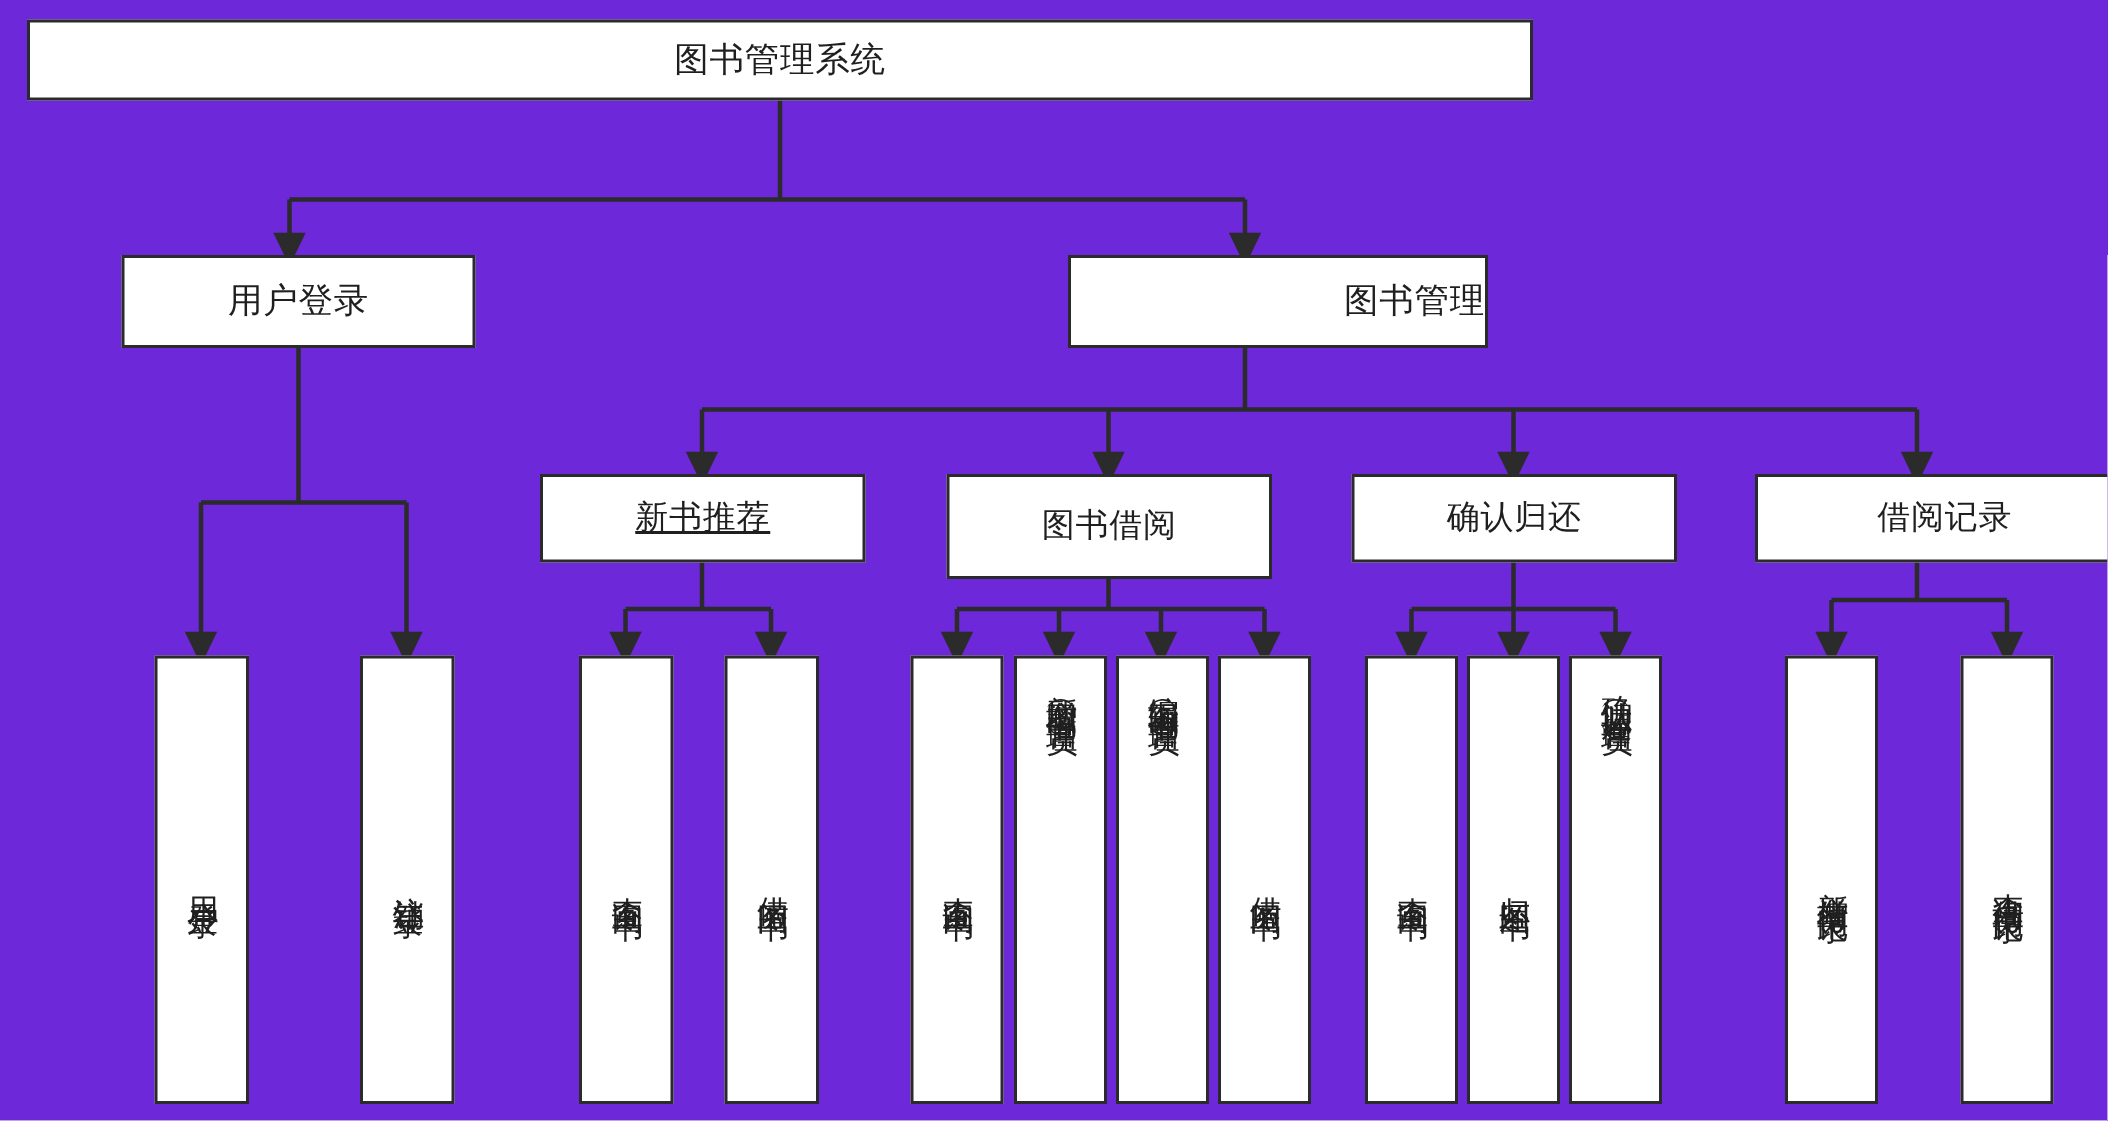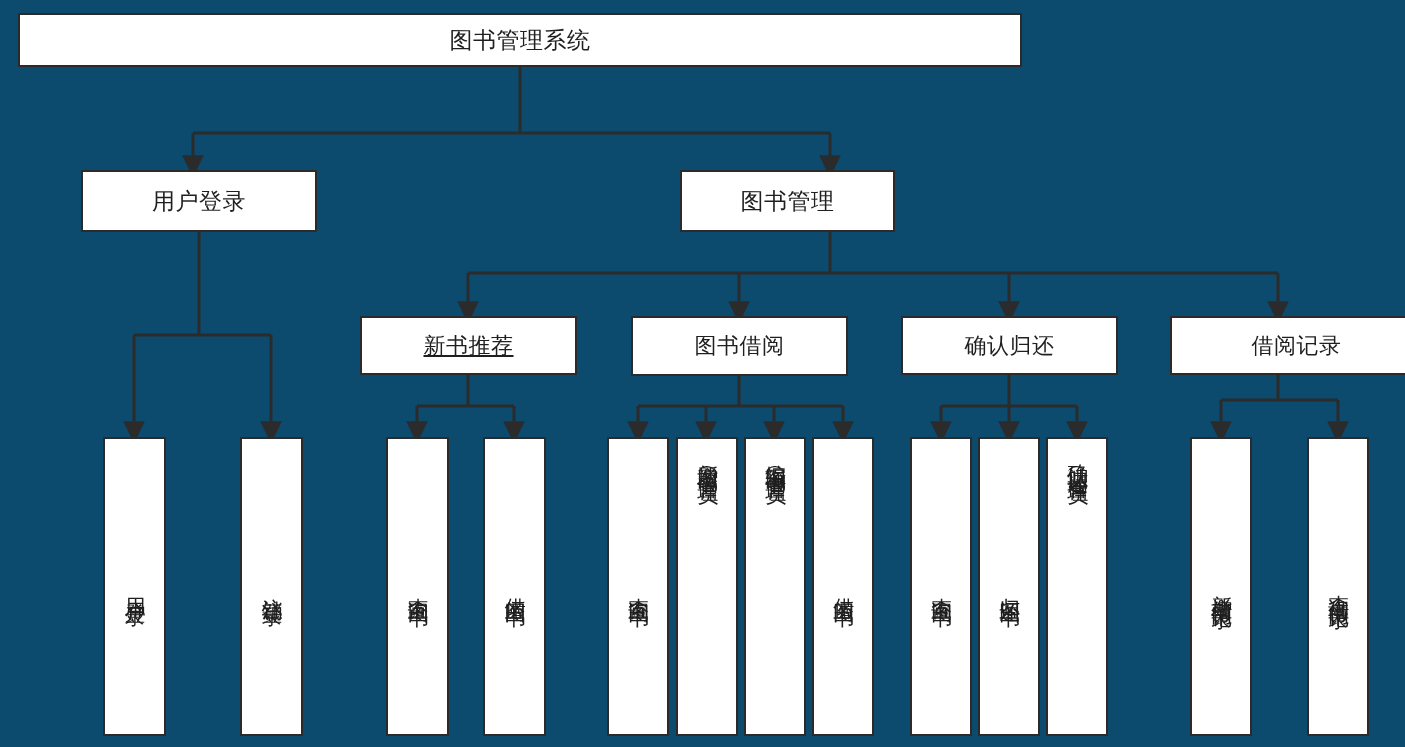--- a/index.html
+++ b/index.html
@@ -8,21 +8,21 @@
     background: #ffffff;
   }
   body {
     font-family: "DejaVu Sans", "Liberation Sans", sans-serif;
     color: #222222;
   }
   #diagram-canvas {
     position: relative;
     width: 1405px;
     height: 747px;
-    background: #0c4a6e;
+    background: #6d28d9;
     overflow: hidden;
   }
   #edge-layer {
     position: absolute;
     left: 0;
     top: 0;
     width: 1405px;
     height: 747px;
   }
   .node {
@@ -139,29 +139,29 @@
   </svg>
 
   <div class="node root horizontal" style="left:18px; top:13px; width:1004px; height:54px;">
     <span class="node-label">图书管理系统</span>
   </div>
 
   <div class="node level2 horizontal" style="left:81px; top:170px; width:236px; height:62px;">
     <span class="node-label">用户登录</span>
   </div>
 
-  <div class="node level2 horizontal" style="left:680px; top:170px; width:215px; height:62px;">
+  <div class="node level2 horizontal" style="left:712px; top:170px; width:280px; height:62px;justify-content:flex-end;">
     <span class="node-label">图书管理</span>
   </div>
 
   <div class="node level3 horizontal" style="left:360px; top:316px; width:217px; height:59px;text-decoration:underline;">
     <span class="node-label">新书推荐</span>
   </div>
 
-  <div class="node level3 horizontal" style="left:631px; top:316px; width:217px; height:60px;">
+  <div class="node level3 horizontal" style="left:631px; top:316px; width:217px; height:70px;">
     <span class="node-label">图书借阅</span>
   </div>
 
   <div class="node level3 horizontal" style="left:901px; top:316px; width:217px; height:59px;">
     <span class="node-label">确认归还</span>
   </div>
 
   <div class="node level3 horizontal" style="left:1170px; top:316px; width:253px; height:59px;">
     <span class="node-label">借阅记录</span>
   </div>

